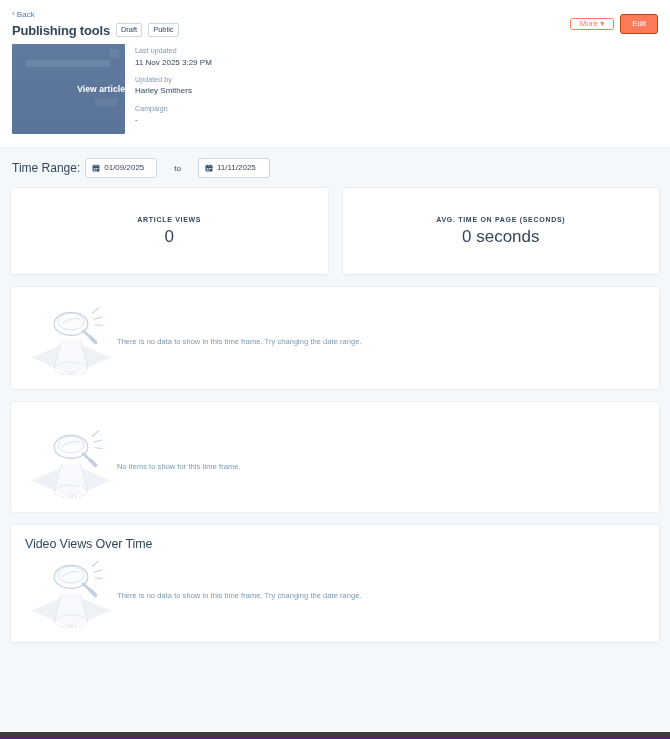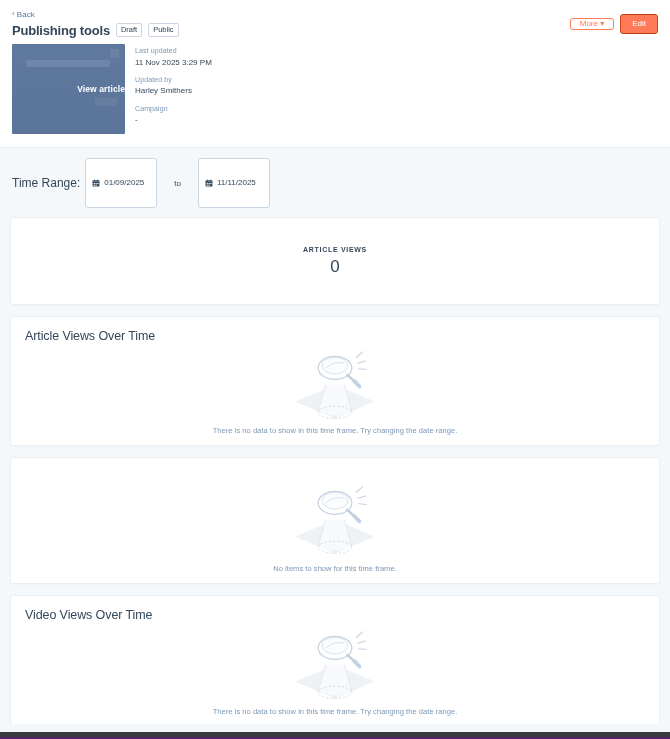--- a/index.html
+++ b/index.html
@@ -203,21 +203,21 @@
     font-size: 12px;
     color: #33475b;
   }
   .date-field {
     display: inline-flex;
     align-items: center;
     gap: 4px;
     background: #ffffff;
     border: 1px solid #cbd6e2;
     border-radius: 3px;
-    padding: 19px 6px;
+    padding: 4px 6px;
     min-width: 72px;
     cursor: pointer;
   }
   .date-text {
     font-size: 8px;
     color: #33475b;
     line-height: 1.3;
   }
   .cal-icon { display: block; }
   .to-label {
@@ -265,21 +265,21 @@
     padding: 12px 14px 10px 14px;
   }
   .panel-title {
     font-size: 12.5px;
     color: #33475b;
     font-weight: normal;
     letter-spacing: -0.1px;
   }
   .empty-wrap {
     display: flex;
-    flex-direction: column;
+    flex-direction: row;
     align-items: center;
     justify-content: flex-start;
   }
   .empty-illustration { display: block; }
   .empty-text {
     font-size: 7.5px;
     color: #7c98b6;
     letter-spacing: 0.05px;
   }
 
@@ -383,24 +383,27 @@
       </svg>
       <span class="date-text">11/11/2025</span>
     </div>
   </div>
 
   <div class="stat-row">
     <div class="card stat-card">
       <div class="stat-label">ARTICLE VIEWS</div>
       <div class="stat-value">0</div>
     </div>
+    <div class="card stat-card">
+      <div class="stat-label">AVG. TIME ON PAGE (SECONDS)</div>
+      <div class="stat-value">0 seconds</div>
+    </div>
   </div>
 
   <div class="card panel" id="panel-article">
-    <div class="panel-title">Article Views Over Time</div>
     <div class="empty-wrap">
       <svg class="empty-illustration" width="92" height="78" viewBox="0 0 120 102">
         <polygon points="60,52 112,74 60,96 8,74" fill="#eef2f7"></polygon>
         <path d="M47.5 52 L72.5 52 L82 88 Q60 96 38 88 Z" fill="#f7f9fc" opacity="0.95"></path>
         <path d="M47.5 52 L38 88" stroke="#dde5ef" stroke-width="1" fill="none"></path>
         <path d="M72.5 52 L82 88" stroke="#dde5ef" stroke-width="1" fill="none"></path>
         <ellipse cx="60" cy="88" rx="22" ry="8" fill="none" stroke="#c9d6e5" stroke-width="1" stroke-dasharray="3 2.5"></ellipse>
         <ellipse cx="60" cy="30" rx="22" ry="15" fill="#ffffff" stroke="#c3d1e2" stroke-width="1.6"></ellipse>
         <ellipse cx="60" cy="27" rx="17" ry="11" fill="#fbfcfe" stroke="#d3dde9" stroke-width="1.1"></ellipse>
         <path d="M48 30 Q60 20 72 24" stroke="#d3dde9" stroke-width="1.1" fill="none"></path>

